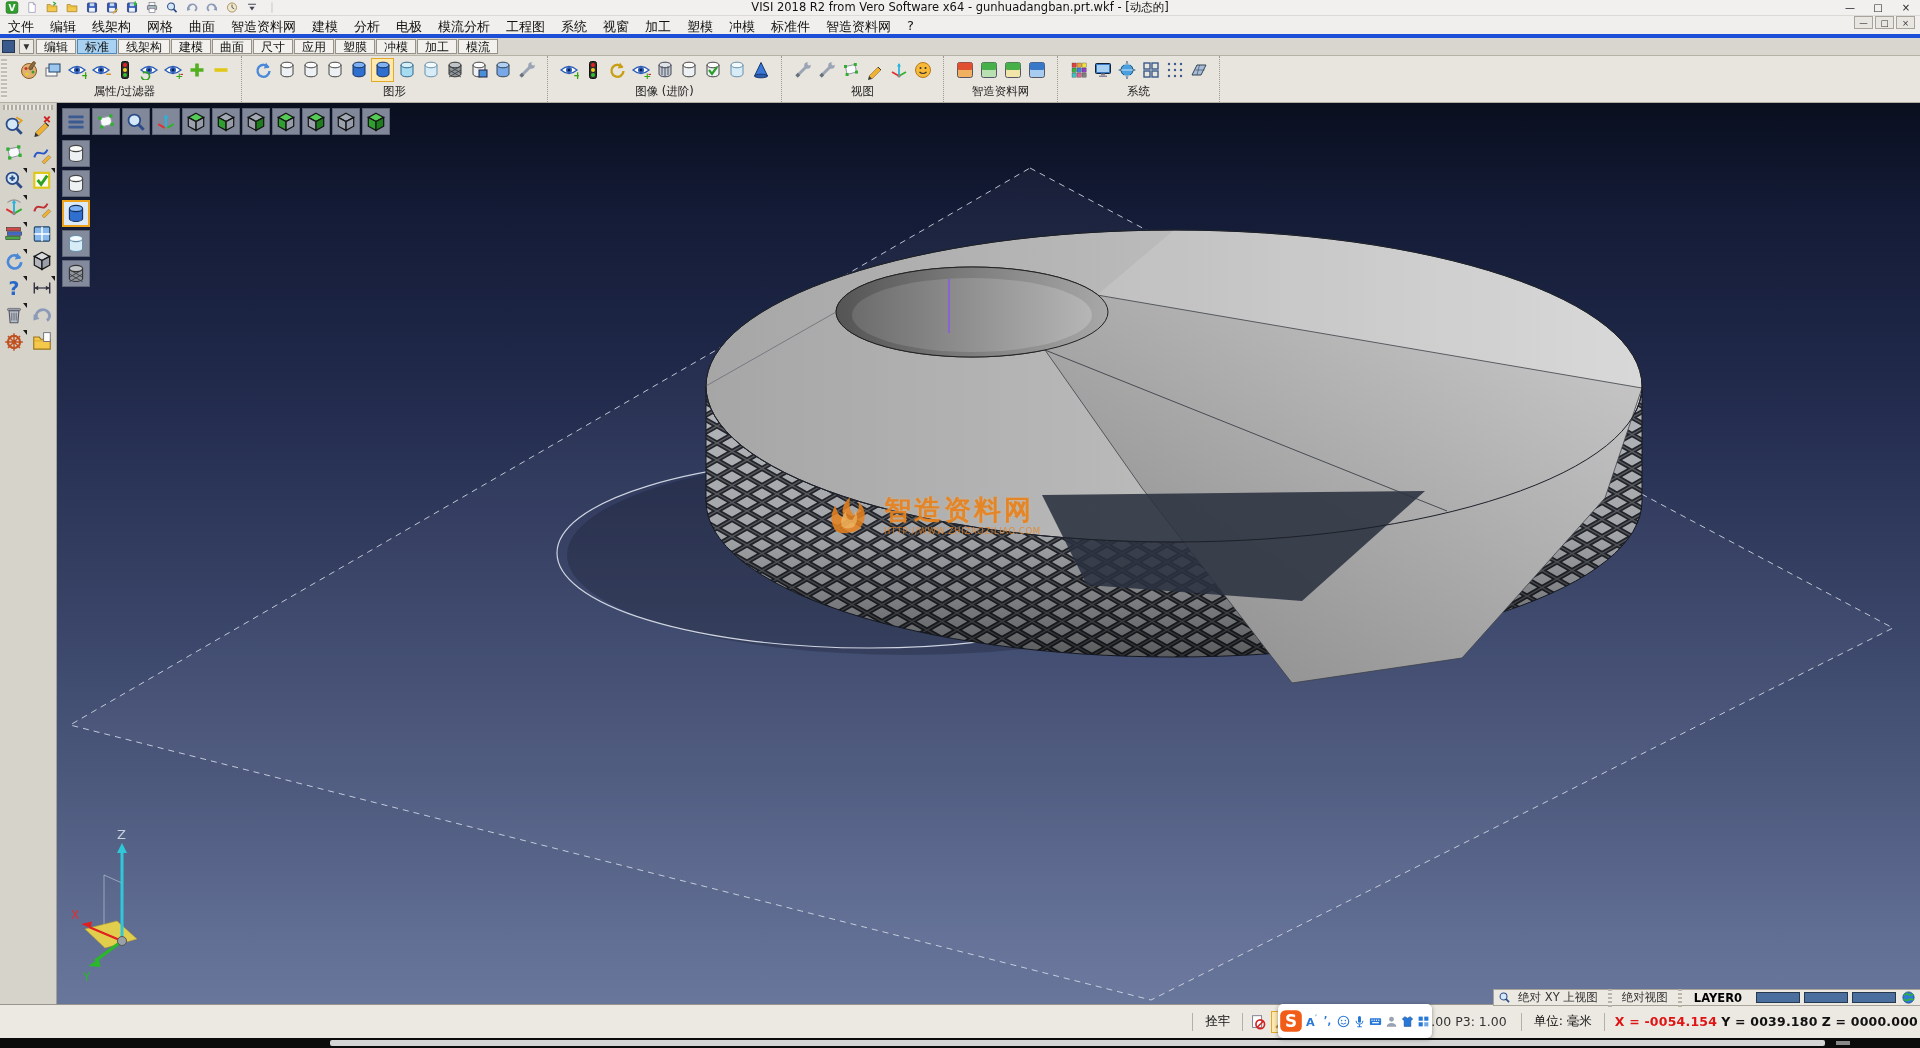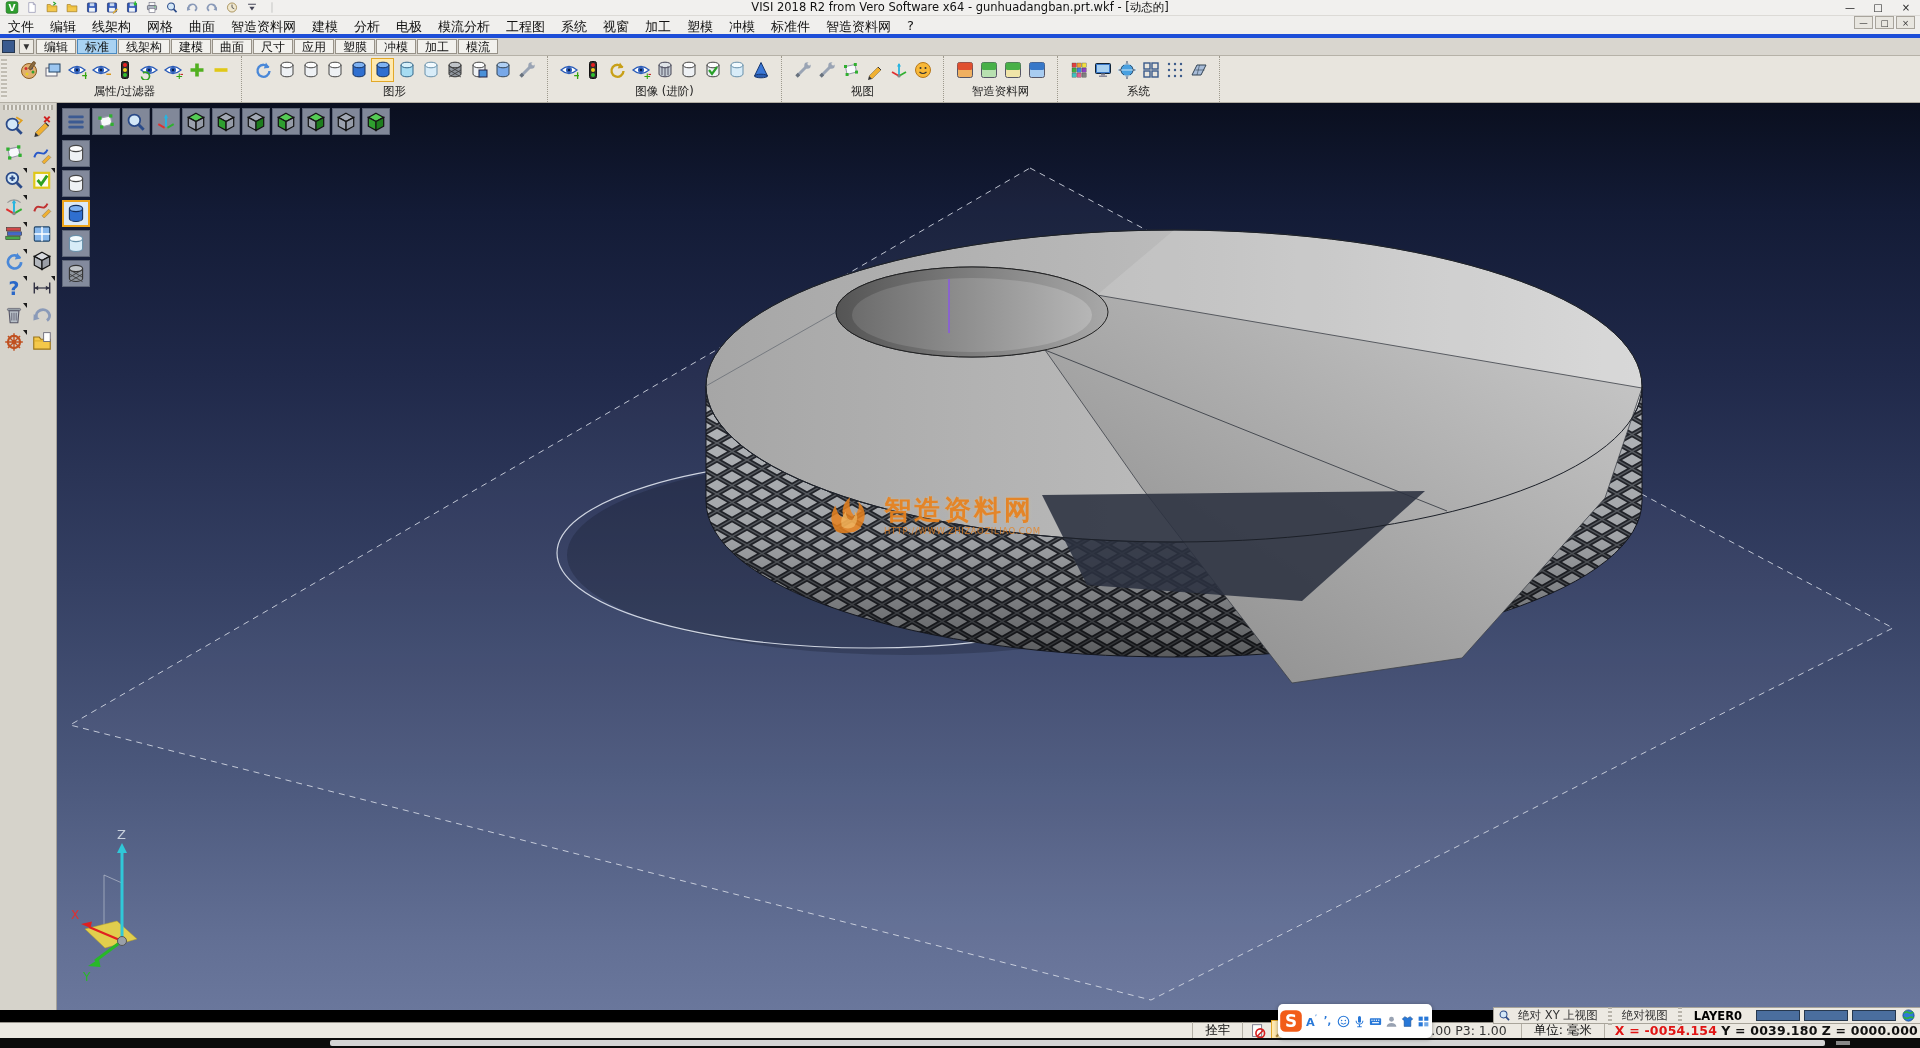--- a/index.html
+++ b/index.html
@@ -53,21 +53,21 @@
   .vtb .tbtn,.dtb .tbtn{width:28px;height:27px;background:rgba(150,158,174,.85);border:1px solid #5e6678}
   .vtb .ic,.dtb .ic{width:22px;height:22px}
   .vtb .tbtn.sel,.dtb .tbtn.sel{background:#dcean f6}
   .dtb .tbtn.sel{background:#dce9f6;border:2px solid #eda41c}
 
   .watermark{position:absolute;left:766px;top:390px;display:flex;align-items:center;gap:7px;opacity:.93;z-index:4}
   .wm-flame{width:54px;height:46px}
   .wm-title{font-size:27px;font-weight:bold;color:#e8821e;letter-spacing:3px;line-height:1.05;text-shadow:0 0 3px rgba(250,190,110,.45)}
   .wm-url{font-size:8.5px;color:#e8821e;letter-spacing:.6px;margin-top:2px;opacity:.85}
 
-  .statusbar{position:absolute;left:0;bottom:10px;width:100%;height:16px;background:#ece9e2;border-top:1px solid #98948c;display:flex;align-items:center;font-size:12.5px;color:#111;z-index:25}
+  .statusbar{position:absolute;left:0;bottom:10px;width:100%;height:34px;background:#ece9e2;border-top:1px solid #98948c;display:flex;align-items:center;font-size:12.5px;color:#111;z-index:25}
   .sspacer{flex:1}
   .ssep{width:1px;height:18px;background:#b4b0a6;margin:0 4px}
   .sgrip{width:4px;height:18px;background:repeating-linear-gradient(180deg,#b8b4aa 0 2px,#efece6 2px 4px);margin:0 3px}
   .slock{padding:0 8px;white-space:nowrap}
   .stools{display:flex;gap:2px;align-items:center}
   .stools .tbtn{width:22px;height:22px}
   .stools .ic{width:18px;height:18px}
   .sscale{color:#333;padding:0 10px;white-space:nowrap}
   .sunits{padding:0 8px;white-space:nowrap}
   .scoords{padding:0 2px 0 6px;white-space:nowrap;letter-spacing:.2px}

